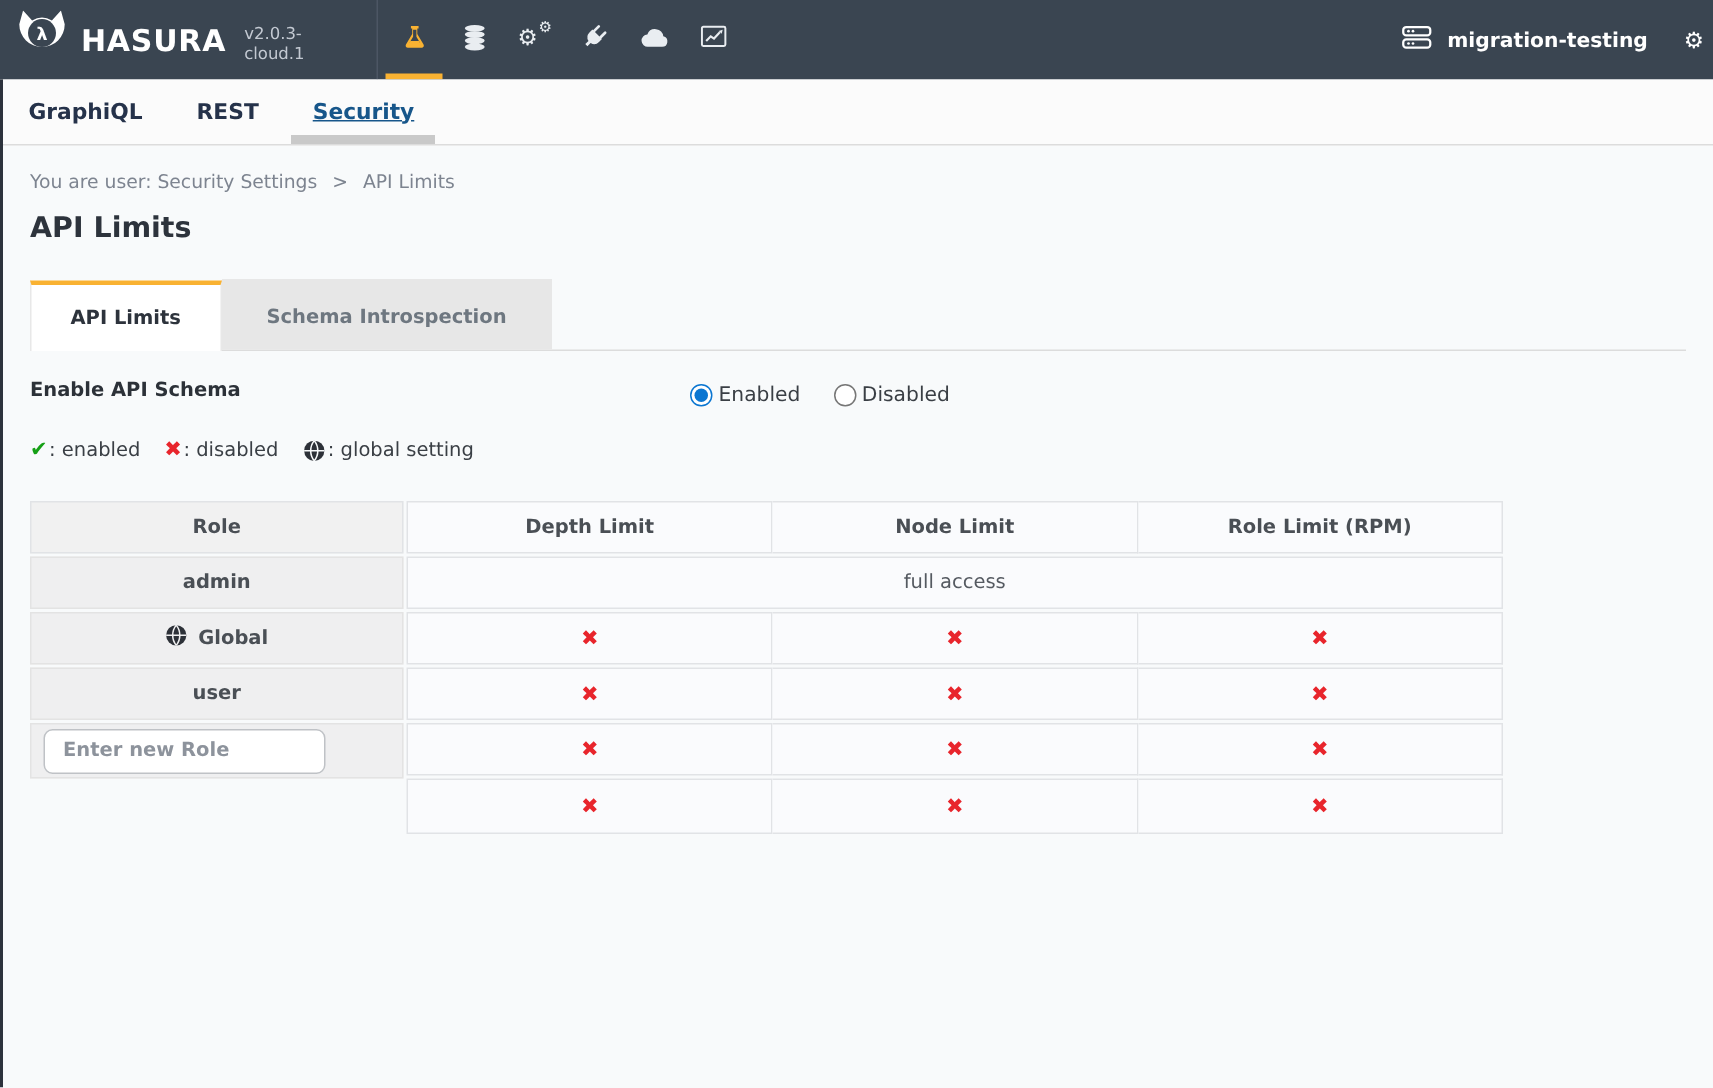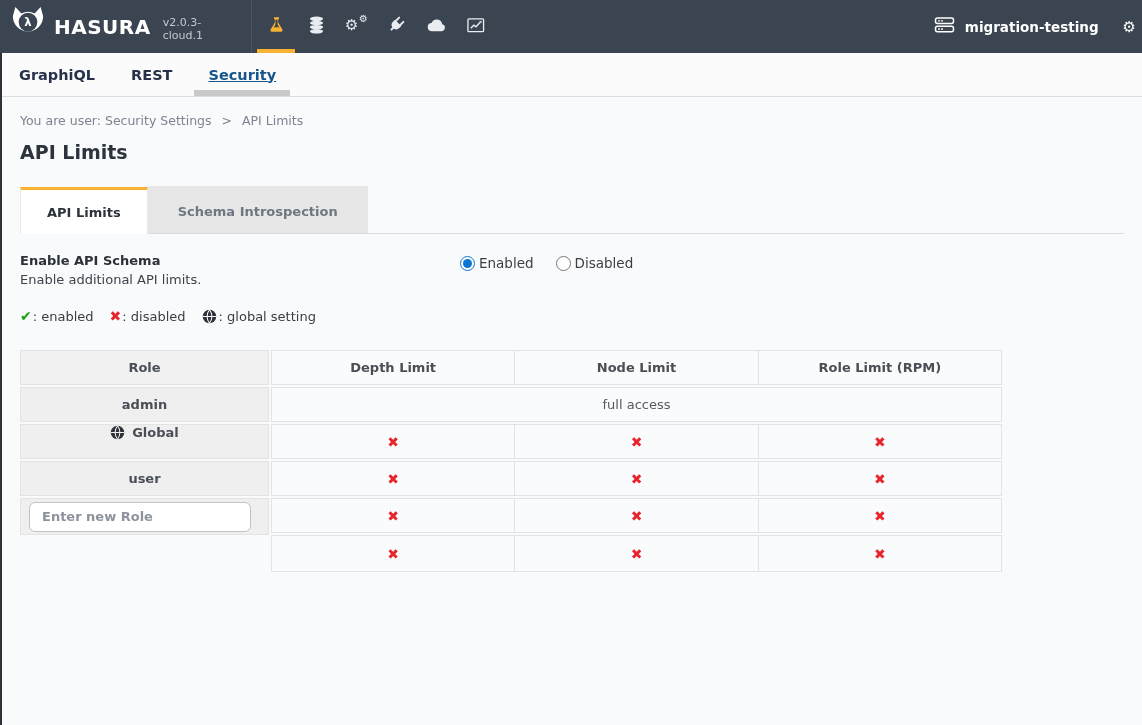--- a/index.html
+++ b/index.html
@@ -70,23 +70,23 @@
   .data-col { flex:1; margin-left:2px; }
   .t-row { margin-bottom:2px; }
   .cell { height:35px; display:flex; align-items:center; justify-content:center; border:1px solid #e1e3e6; }
   .role-cell { background:#efeff0; font-weight:700; color:#4a4f55; border-color:#e3e3e3; }
   .head-cell { background:#f1f1f1; font-weight:700; color:#4a4f55; }
   .data-row { display:flex; }
   .data-row .cell { flex:1; background:#fafbfd; }
   .data-row .cell + .cell { border-left:none; }
   .full-access { color:#555a61; }
   .xmark { color:#e8252c; font-weight:700; font-size:14px; }
-  .globe-cell { display:flex; align-items:flex-start; gap:7px; }
+  .globe-cell { display:flex; align-items:center; gap:7px; }
   .role-input-wrap { background:#efeff0; border:1px solid #e3e3e3; height:37px; display:flex; align-items:center; padding-left:8px; }
-  .role-input { width:222px; height:30px; border:1px solid #bfc2c6; border-radius:6px; padding:0 12px; font-family:inherit; font-size:13px; font-weight:600; color:#ef4444; background:#fff; outline:none; }
+  .role-input { width:188px; height:30px; border:1px solid #bfc2c6; border-radius:6px; padding:0 12px; font-family:inherit; font-size:13px; font-weight:600; color:#ef4444; background:#fff; outline:none; }
   .role-input::placeholder { color:#8d939c; font-weight:600; }
 </style>
 </head>
 <body>
 
 <div class="navbar">
   <div class="brand">
     <span class="brand-logo">
       <svg width="36" height="33" viewBox="0 0 36 34">
         <path d="M5 0l6.2 6.8a13.6 13.6 0 0 1 13.6 0L31 0l2.6 9.5a14.3 14.3 0 1 1-31.2 0z" fill="#ffffff"></path>
@@ -189,21 +189,20 @@
     <div class="page-title">API Limits</div>
 
     <div class="tabs-bar">
       <div class="tab active">API Limits</div>
       <div class="tab inactive">Schema Introspection</div>
     </div>
 
     <div class="setting-row">
       <div class="setting-left">
         <div class="setting-label">Enable API Schema</div>
-        <div class="setting-desc">Enable additional API limits.</div>
       </div>
       <div class="radio-group">
         <label class="radio-opt">
           <input type="radio" name="apiLimits" checked="" style="">
           <span>Enabled</span>
         </label>
         <label class="radio-opt">
           <input type="radio" name="apiLimits" style="">
           <span>Disabled</span>
         </label>

